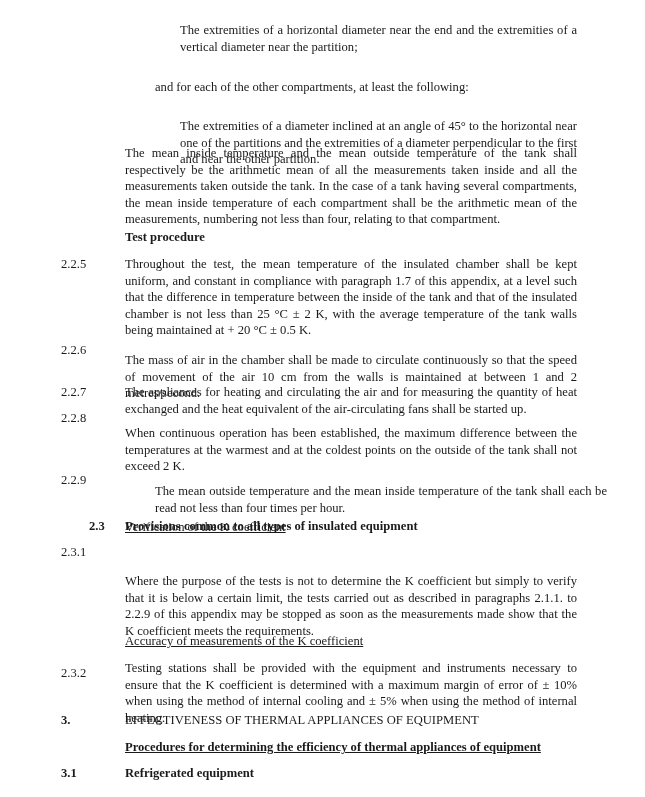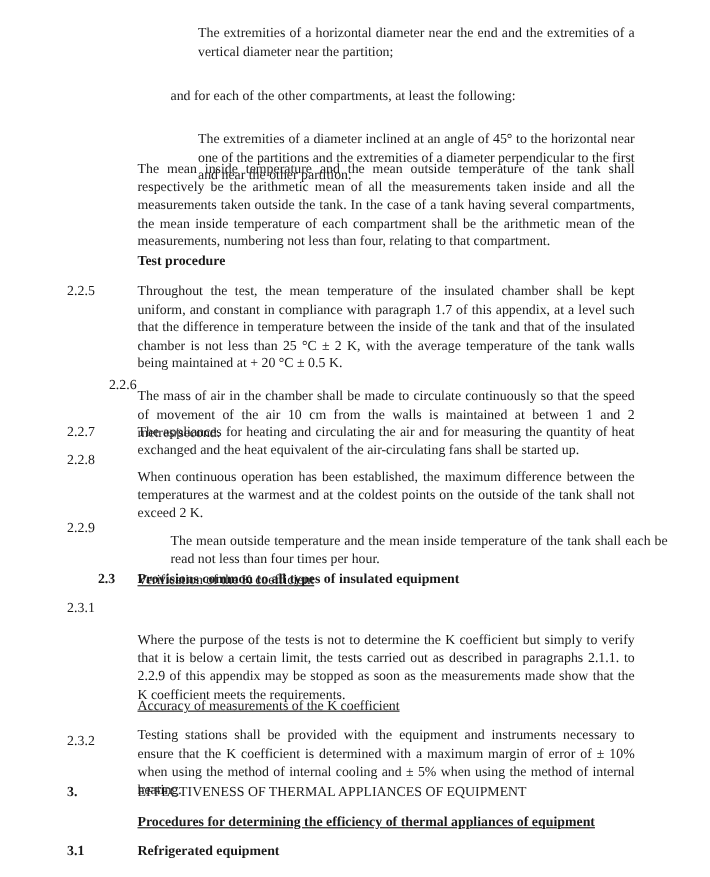--- a/index.html
+++ b/index.html
@@ -23,21 +23,21 @@
 
   <p class="blk lastleft" style="left:180px; top:118px; width:397px;">The extremities of a diameter inclined at an angle of 45° to the horizontal near one of the partitions and the extremities of a diameter perpendicular to the first and near the other partition.</p>
 
   <p class="blk lastleft" style="left:125px; top:145px; width:452px;">The mean inside temperature and the mean outside temperature of the tank shall respectively be the arithmetic mean of all the measurements taken inside and all the measurements taken outside the tank.  In the case of a tank having several compartments, the mean inside temperature of each compartment shall be the arithmetic mean of the measurements, numbering not less than four, relating to that compartment.</p>
 
   <p class="blk b" style="left:125px; top:229px; width:452px;">Test procedure</p>
 
   <span class="num" style="top:256px;">2.2.5</span>
   <p class="blk lastleft" style="left:125px; top:256px; width:452px;">Throughout the test, the mean temperature of the insulated chamber shall be kept uniform, and constant in compliance with paragraph 1.7 of this appendix, at a level such that the difference in temperature between the inside of the tank and that of the insulated chamber is not less than 25 °C ± 2 K, with the average temperature of the tank walls being maintained at + 20 °C ± 0.5 K.</p>
 
-  <span class="num" style="top:342px;margin-left:38px;">2.2.6</span>
+  <span class="num" style="top:342px;">2.2.6</span>
   <p class="blk lastleft" style="left:125px; top:352px; width:452px;">The mass of air in the chamber shall be made to circulate continuously so that the speed of movement of the air 10 cm from the walls is maintained at between 1 and 2 metres/second.</p>
 
   <span class="num" style="top:384px;">2.2.7</span>
   <p class="blk lastleft" style="left:125px; top:384px; width:452px;">The appliances for heating and circulating the air and for measuring the quantity of heat exchanged and the heat equivalent of the air-circulating fans shall be started up.</p>
 
   <span class="num" style="top:410px;text-align:right;">2.2.8</span>
   <p class="blk lastleft" style="left:125px; top:425px; width:452px;">When continuous operation has been established, the maximum difference between the temperatures at the warmest and at the coldest points on the outside of the tank shall not exceed 2 K.</p>
 
   <span class="num" style="top:472px;">2.2.9</span>
   <p class="blk lastleft" style="left:125px; top:483px; width:452px;margin-left:30px;">The mean outside temperature and the mean inside temperature of the tank shall each be read not less than four times per hour.</p>

